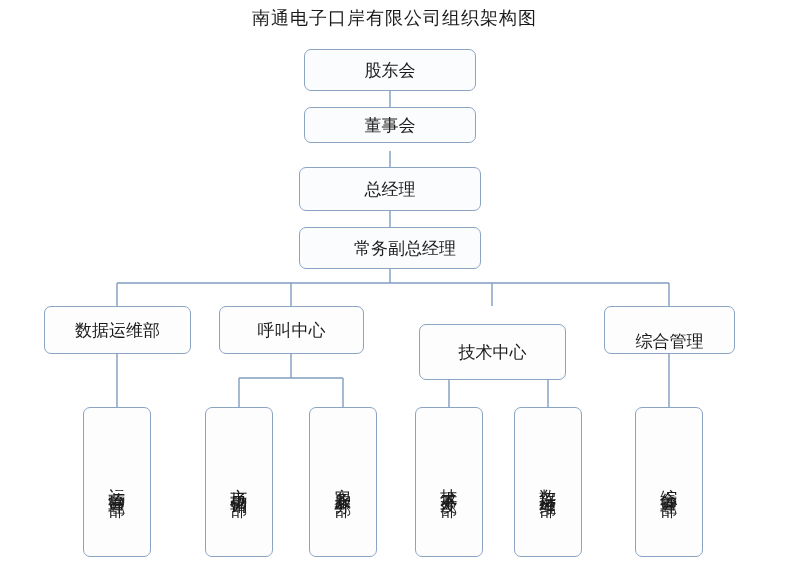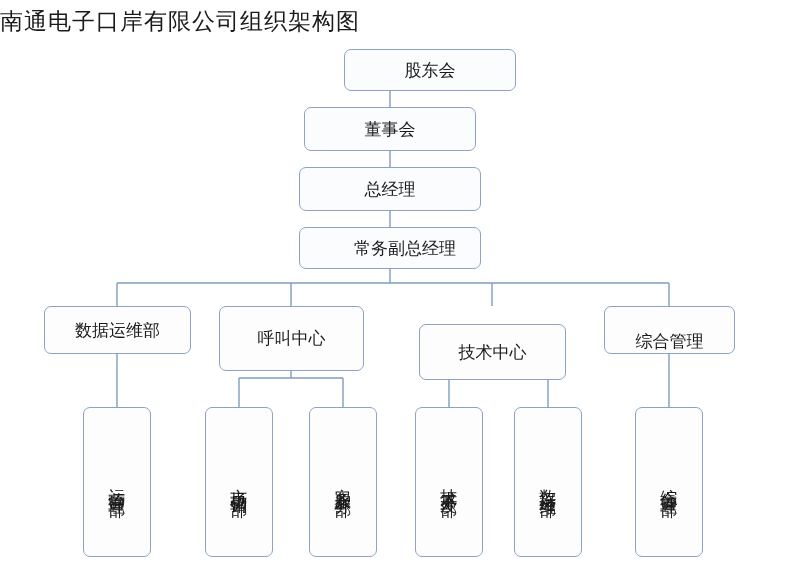--- a/index.html
+++ b/index.html
@@ -13,21 +13,22 @@
     height: 578px;
     background: #ffffff;
     font-family: "DejaVu Sans", "Liberation Sans", sans-serif;
     overflow: hidden;
   }
   #title {
     position: absolute;
     top: 6px;
     left: 0;
     width: 789px;
-    font-size: 23px;
+    text-align: center;
+    font-size: 18px;
     color: #1a1a1a;
     letter-spacing: 1px;
     font-family: "DejaVu Sans", "Liberation Sans", sans-serif;
   }
   .node {
     position: absolute;
     box-sizing: border-box;
     border: 1px solid #8ba4c4;
     border-radius: 7px;
     background: #fdfdfe;
@@ -91,41 +92,41 @@
     <line x1="343" y1="378" x2="343" y2="407"></line>
 
     <line x1="492" y1="354" x2="492" y2="378"></line>
     <line x1="449" y1="378" x2="548" y2="378"></line>
     <line x1="449" y1="378" x2="449" y2="407"></line>
     <line x1="548" y1="378" x2="548" y2="407"></line>
 
     <line x1="669" y1="354" x2="669" y2="407"></line>
   </svg>
 
-  <div class="node top" style="left:304px; top:49px; width:172px; height:42px;margin-left:40px;">
+  <div class="node top" style="left:304px; top:49px; width:172px; height:42px;">
     <span>股东会</span>
   </div>
 
-  <div class="node top" style="left:304px; top:107px; width:172px; height:44px;">
+  <div class="node top" style="left:304px; top:107px; width:172px; height:36px;">
     <span>董事会</span>
   </div>
 
   <div class="node top" style="left:299px; top:167px; width:182px; height:44px;justify-content:center;">
     <span>总经理</span>
   </div>
 
   <div class="node top" style="left:299px; top:227px; width:182px; height:42px;padding-left:30px;">
     <span>常务副总经理</span>
   </div>
 
   <div class="node" style="left:44px; top:306px; width:147px; height:48px;">
     <span>数据运维部</span>
   </div>
 
-  <div class="node" style="left:219px; top:306px; width:145px; height:65px;">
+  <div class="node" style="left:219px; top:306px; width:145px; height:48px;">
     <span>呼叫中心</span>
   </div>
 
   <div class="node" style="left:419px; top:324px; width:147px; height:56px;">
     <span>技术中心</span>
   </div>
 
   <div class="node" style="left:604px; top:306px; width:131px; height:48px;align-items:flex-end;">
     <span>综合管理</span>
   </div>

